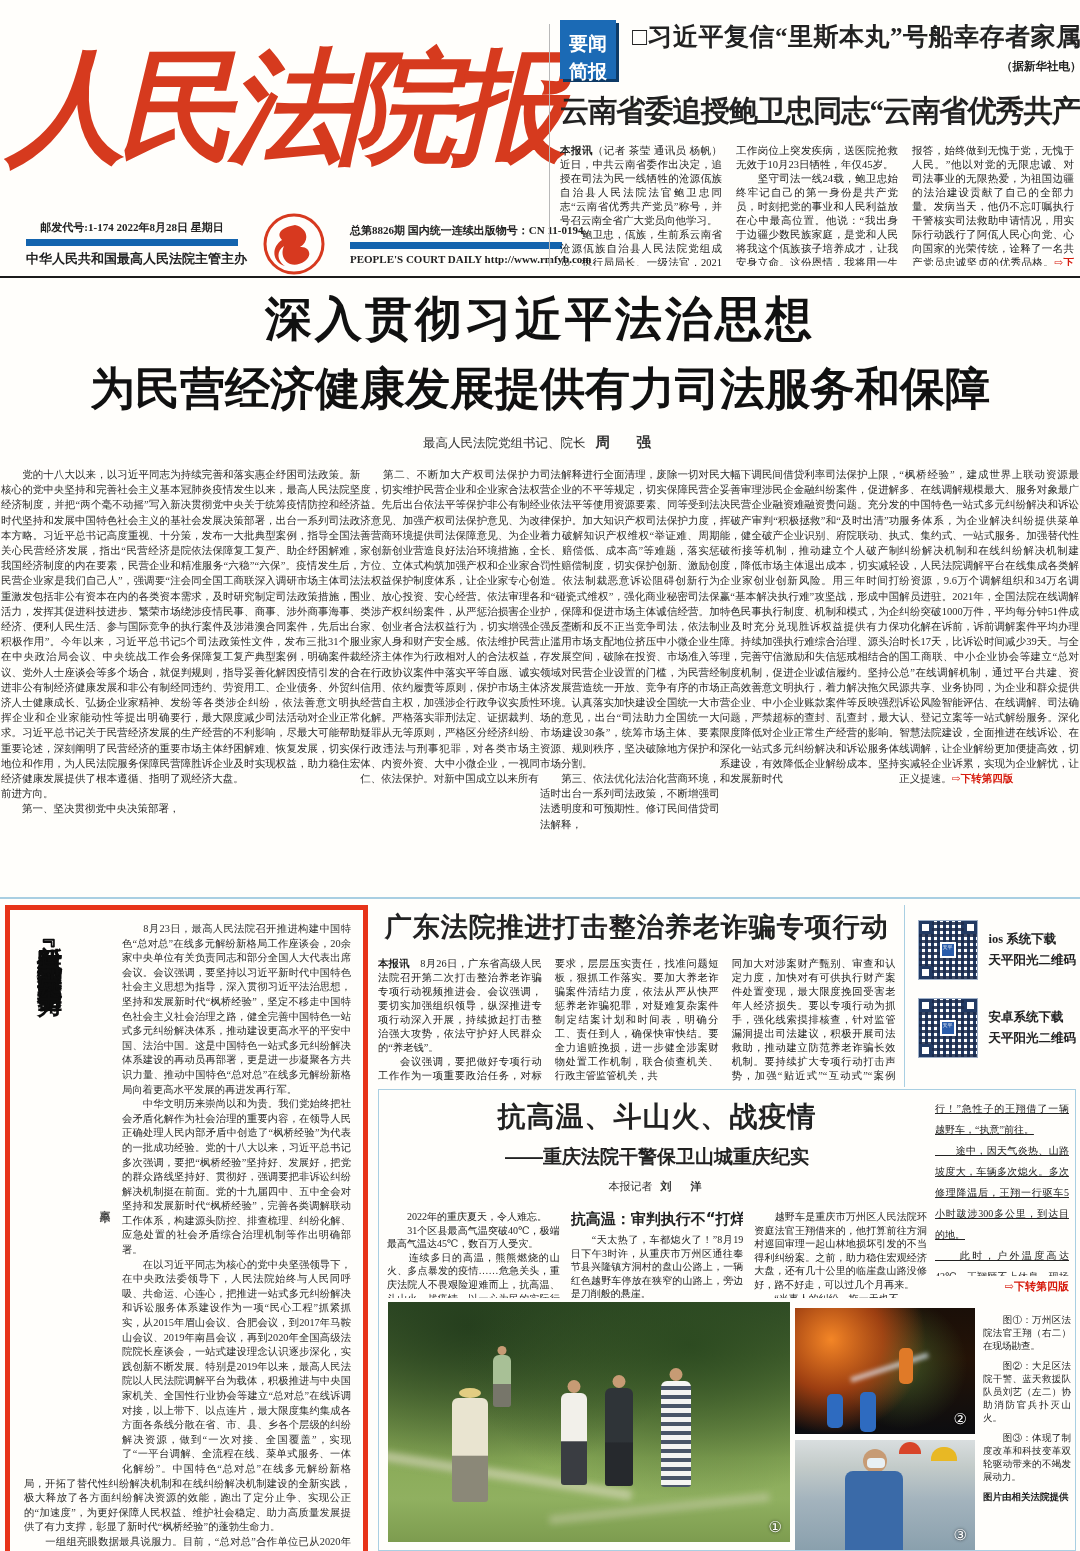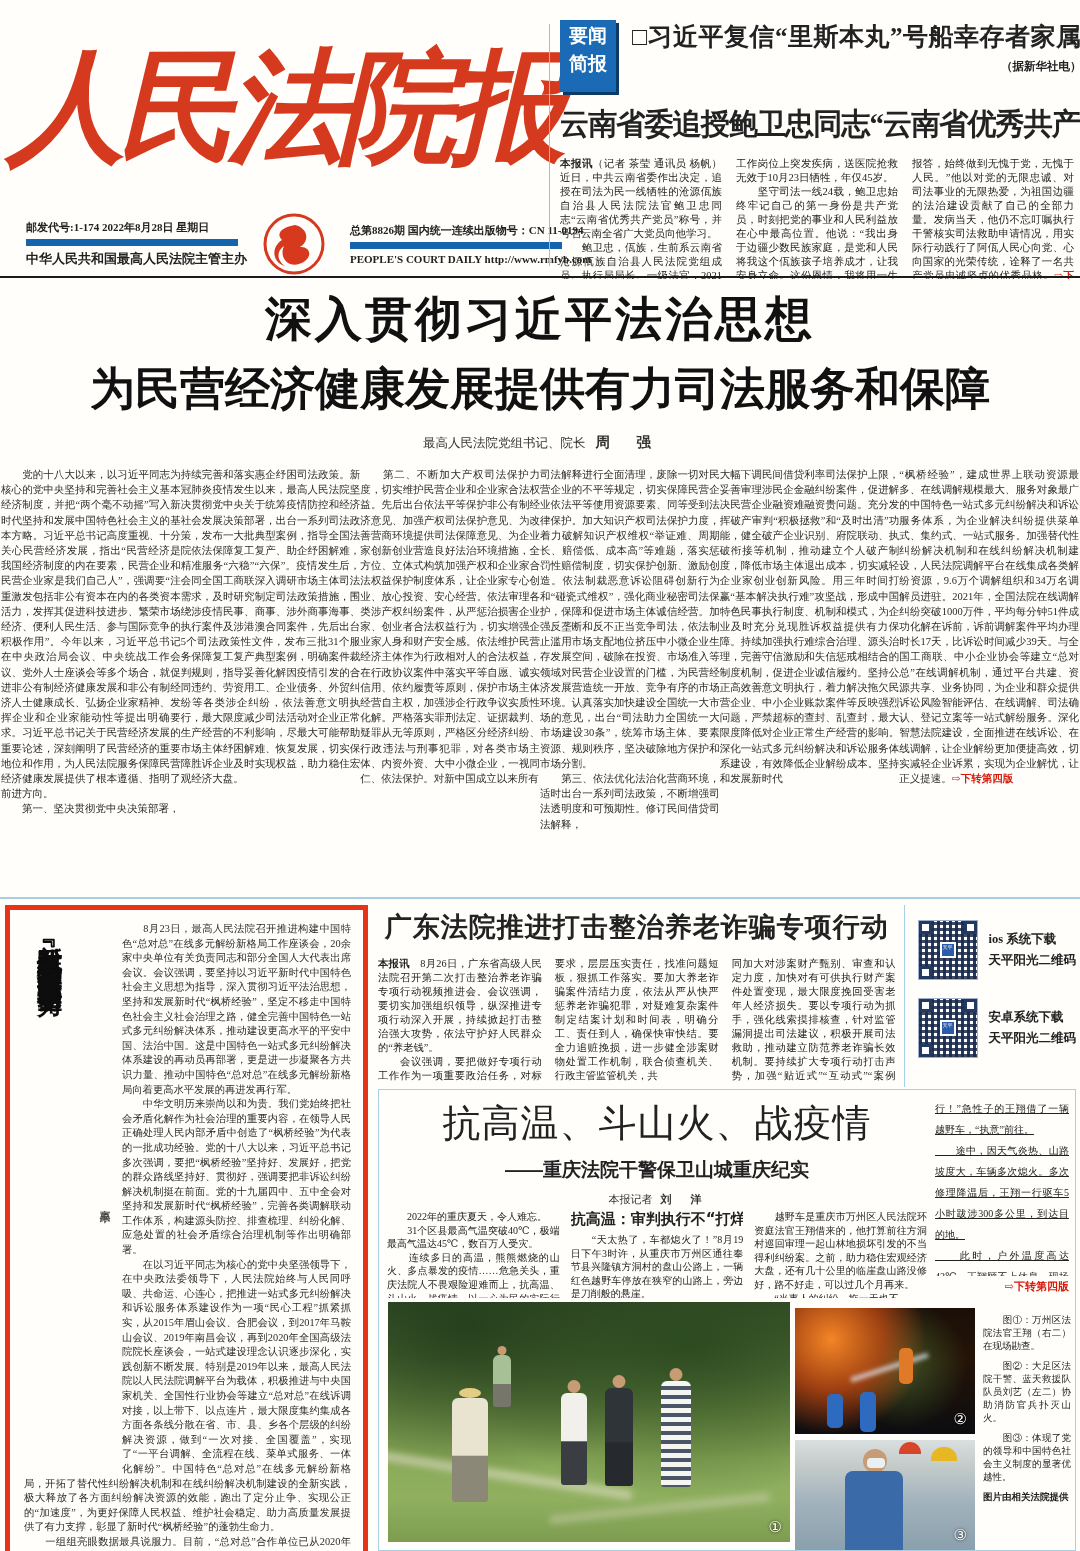--- a/index.html
+++ b/index.html
@@ -10,34 +10,34 @@
     font-family:"Liberation Serif","DejaVu Serif",serif;
   }
   
   .mast-left { position:absolute; left:26px; top:14px; width:514px; height:252px; }
   .mast-title {
     height:188px; display:flex; align-items:center; justify-content:center;
     font-size:118px; font-weight:bold; font-style:italic; color:#d63a1e;
     letter-spacing:-8px; line-height:1; transform:scaleY(1.04);
     font-family:"Liberation Serif","DejaVu Serif",serif; white-space:nowrap;
   }
-  .mast-meta { display:flex; align-items:center; gap:24px; margin-top:10px; }
+  .mast-meta { display:flex; align-items:center; gap:24px; margin-top:10px;text-align:center; }
   .mm-col { width:212px; }
   .mm-line1 { font-size:11px; font-weight:bold; white-space:nowrap; }
   .bluebar { height:7px; background:#1464ae; margin:4px 0; }
   .mm-line2 { font-size:13px; font-weight:bold; white-space:nowrap; }
   .mm-line2.en { font-size:11px; }
   .mast-logo { width:64px; height:64px; flex:0 0 64px; }
   .mast-divider { position:absolute; left:549px; top:24px; width:1px; height:242px; background:#b9b9b9; }
   
   .brief { position:absolute; left:560px; top:20px; width:514px; height:248px; }
   .brief-top { display:flex; }
   .brief-tag {
-    width:56px; height:72px; background:#1b6ab5; color:#fff; text-align:center;
-    font-size:19px; font-weight:bold; line-height:1.45; padding-top:2px;
+    width:56px; height:59px; background:#1b6ab5; color:#fff; text-align:center;
+    font-size:19px; font-weight:bold; line-height:1.45; padding-top:10px;
     box-shadow:3px 3px 0 #0d3a66; font-family:"DejaVu Sans","Liberation Sans",sans-serif;
     flex:0 0 56px;
   }
   .brief-headwrap { flex:1; padding-left:16px; }
   .brief-headline { font-size:25px; font-weight:bold; letter-spacing:0.5px; white-space:nowrap; }
   .brief-source { text-align:right; font-size:11.5px; font-weight:bold; margin-top:6px; }
   .brief-sub { font-size:30px; font-weight:900; margin-top:12px; white-space:nowrap;
     transform:scaleX(.97); transform-origin:left; letter-spacing:-1px; }
   .brief-cols { display:flex; gap:14px; margin-top:12px; }
   .brief-cols p { flex:1; font-size:10.5px; line-height:14px; text-align:justify;
@@ -96,21 +96,21 @@
   .qr-f1 { left:0; top:0; } .qr-f2 { right:0; top:0; } .qr-f3 { left:0; bottom:0; }
   .qr-center { position:absolute; left:50%; top:50%; width:16px; height:16px;
     transform:translate(-50%,-50%); background:#2a5caa; border:2px solid #fff;
     color:#fff; font-size:5px; line-height:6px; text-align:center;
     font-family:"DejaVu Sans","Liberation Sans",sans-serif; }
   .qr-label { font-size:12.5px; font-weight:bold; line-height:1.7; white-space:nowrap; }
   
   .cq-box { flex:1; border:1px solid #a9cfe2; margin-top:2px; position:relative;
     overflow:hidden; background:#fffefb; }
   .cq-head { position:absolute; left:8px; top:8px; width:540px; text-align:center; }
-  .cq-head h2 { font-size:38px; font-weight:400; letter-spacing:1px; white-space:nowrap; }
+  .cq-head h2 { font-size:28px; font-weight:700; letter-spacing:1px; white-space:nowrap; }
   .cq-sub { font-size:19px; font-weight:bold; margin-top:8px;
     font-family:Liberation Sans, sans-serif; white-space:nowrap; }
   .cq-by { font-size:11px; margin-top:9px; color:#333; }
   .cq-by .name { font-weight:bold; letter-spacing:4px; margin-left:8px; }
   .cq-cols { position:absolute; left:8px; top:120px; width:540px; height:88px;
     display:flex; gap:11px; overflow:hidden; }
   .cq-cols .ccol { flex:1; overflow:hidden; }
   .cq-cols p { font-size:10px; line-height:13.6px; text-align:justify; white-space:pre-wrap; }
   .cq-subhead { font-size:15px; font-weight:bold; text-align:center; margin-bottom:4px;
     font-family:"DejaVu Sans","Liberation Sans",sans-serif; white-space:nowrap; }
@@ -370,19 +370,19 @@
 　　途中，因天气炎热、山路坡度大，车辆多次熄火。多次修理降温后，王翔一行驱车5小时跋涉300多公里，到达目的地。
 　　此时，户外温度高达42℃，王翔顾不上休息，现场确认林权边界并绘制边界图。经过1个小时的勘查了解，王翔组织双方当事人调解。最终，原告自愿撤诉，纠纷得以化解。
 　　像王翔这样，奋战在高温一线的重庆法院人很多。</p>
         </div>
         <div class="jumpline"><span class="jump">⇨下转第四版</span></div>
       </div>
 
       <div class="cq-caps">
         <p>　　图①：万州区法院法官王翔（右二）在现场勘查。</p>
         <p>　　图②：大足区法院干警、蓝天救援队队员刘艺（左二）协助消防官兵扑灭山火。</p>
-        <p>　　图③：体现了党的领导和中国特色社会主义制度的显著优越性。</p>
+        <p>　　图③：体现了制度改革和科技变革双轮驱动带来的不竭发展动力。</p>
         <p class="credit">图片由相关法院提供</p>
       </div>
     </div>
   </section>
 
 </div>
 
 </body></html>

